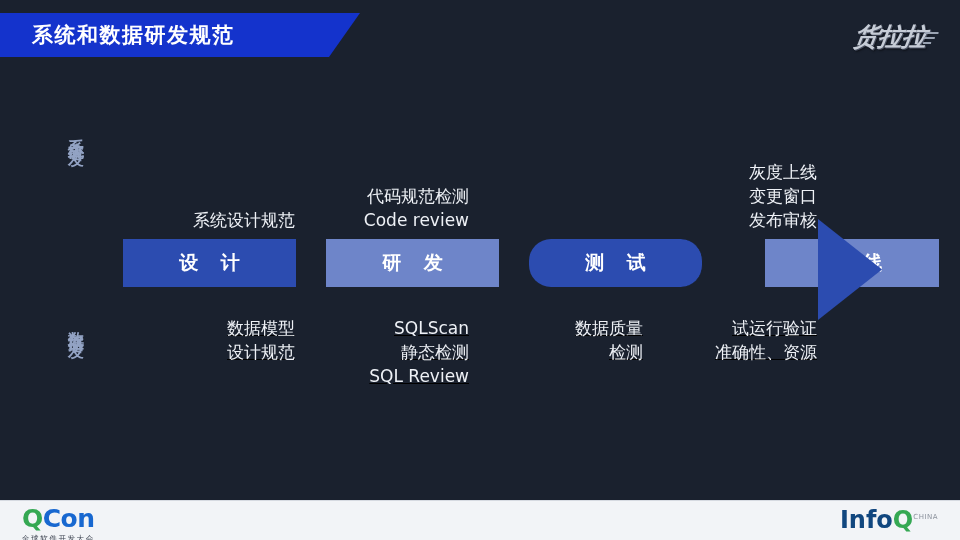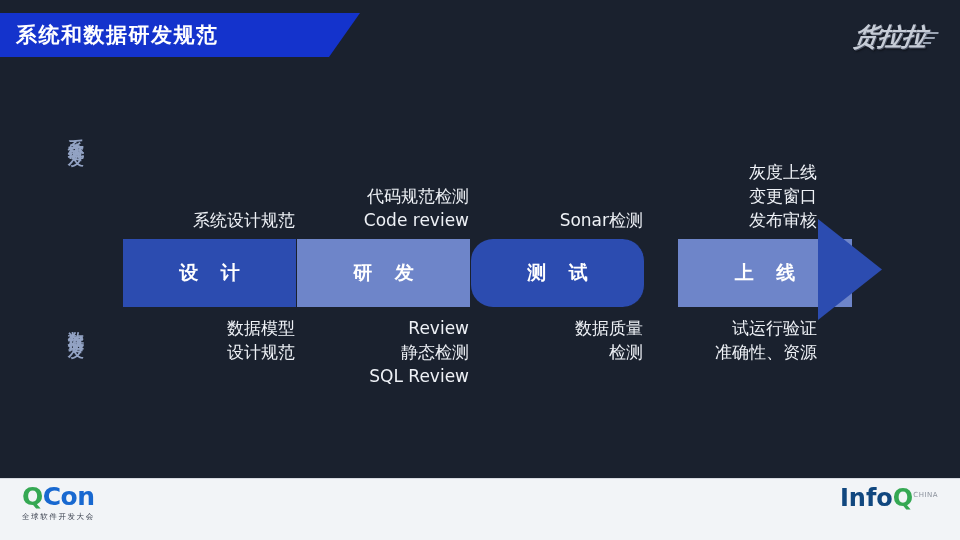--- a/index.html
+++ b/index.html
@@ -12,21 +12,21 @@
 
   
   .header-banner{
     position:absolute; left:0; top:13px; width:360px; height:44px;
     background:#1433cc;
     clip-path: polygon(0 0, 360px 0, 329px 100%, 0 100%);
     display:flex; align-items:center;
   }
   .header-title{
     color:#ffffff; font-size:21px; font-weight:bold;
-    letter-spacing:1.5px; padding-left:16px;
+    letter-spacing:1.5px; padding-left:32px;
     font-family:"DejaVu Sans","Liberation Sans",sans-serif;
   }
 
   
   .brand-logo{
     position:absolute; right:22px; top:20px;
     font-size:25px; font-weight:bold; font-style:italic;
     letter-spacing:-1px;
     color:#c6ccd6;
     text-shadow: 1px 1px 0 #4a5162, 2px 2px 2px rgba(0,0,0,.5);
@@ -55,38 +55,39 @@
   }
   .row-label.top{ top:126px; }
   .row-label.bottom{ top:318px; }
 
   
   .cells{
     position:absolute; left:123px; width:696px;
     display:flex;
   }
   .cells.top{ top:132px; height:100px; align-items:flex-end; }
-  .cells.bottom{ top:316px; height:90px; align-items:flex-start; }
+  .cells.bottom{ top:316px; height:90px; align-items:flex-start;text-decoration:underline; }
 
   .cell{
     flex:0 0 174px; width:174px;
     text-align:right;
     color:#eef1f6;
     font-size:17px;
     line-height:1.42;
     font-family:"DejaVu Sans","Liberation Sans",sans-serif;
     padding:0 2px;
   }
   .cell div{ white-space:nowrap; }
 
   
   .pipeline{
     position:absolute; left:123px; top:239px;
-    width:696px; height:68px;
+    width:696px; height:48px;
     display:flex;
+    gap:29px;
   }
   .stage{
     flex:0 0 174px; width:174px;
     display:flex; align-items:center; justify-content:center;
     color:#ffffff; font-size:19px; font-weight:bold;
     letter-spacing:8px; text-indent:8px;
     font-family:"DejaVu Sans","Liberation Sans",sans-serif;
     border-right:1px solid #1a212e;
   }
   .stage:last-child{ border-right:none;margin-left:33px; }
@@ -95,21 +96,21 @@
 
   .arrow-head{
     position:absolute; left:818px; top:219px;
     width:64px; height:101px;
     background:#2c4cb0;
     clip-path: polygon(0 0, 100% 50%, 0 100%);
   }
 
   
   .footer{
-    position:absolute; left:0; bottom:0; width:960px; height:62px;
+    position:absolute; left:0; bottom:0; width:960px; height:40px;
     background:#f2f4f7;
   }
   .footer-line{
     position:absolute; left:0; top:0; width:960px; height:1px;
     background:#d6dae1;
   }
 
   .qcon{
     position:absolute; left:22px; top:6px;
   }
@@ -155,21 +156,20 @@
 
 <div class="cells top">
   <div class="cell">
       <div>系统设计规范</div>
     </div>
   <div class="cell">
       <div>代码规范检测</div>
       <div>Code review</div>
     </div>
   <div class="cell">
-      <div>Sonar检测</div>
     </div>
   <div class="cell">
       <div>灰度上线</div>
       <div>变更窗口</div>
       <div>发布审核</div>
     </div>
 </div>
 
 <div class="pipeline">
   <div class="stage dark" style="background: rgb(44, 76, 176);">设 计</div>
@@ -178,21 +178,21 @@
   <div class="stage light" style="background: rgb(110, 133, 201);">上 线</div>
 </div>
 <div class="arrow-head" style="background: rgb(44, 76, 176);"></div>
 
 <div class="cells bottom">
   <div class="cell">
       <div>数据模型</div>
       <div>设计规范</div>
     </div>
   <div class="cell">
-      <div>Review</div>
+      <div>SQLScan</div>
       <div>静态检测</div>
       <div>SQL Review</div>
     </div>
   <div class="cell">
       <div>数据质量</div>
       <div>检测</div>
     </div>
   <div class="cell">
       <div>试运行验证</div>
       <div>准确性、资源</div>

